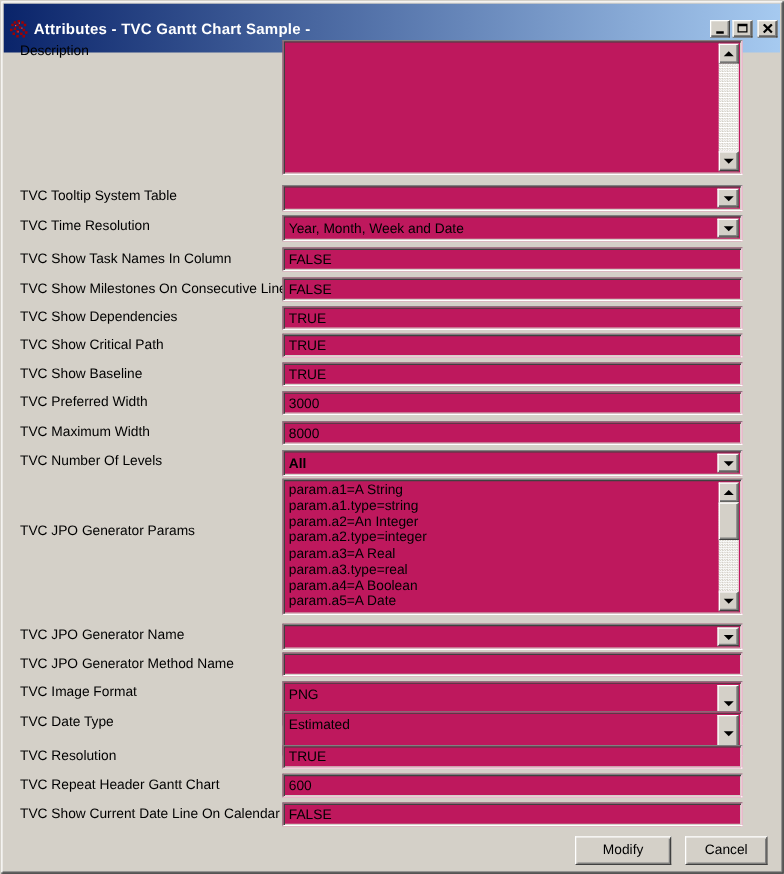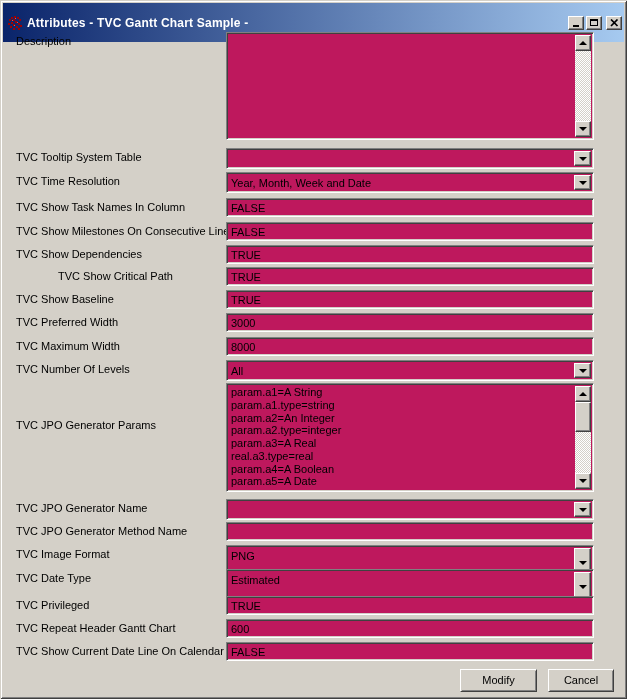--- a/index.html
+++ b/index.html
@@ -175,52 +175,52 @@
         <span class="val">FALSE</span>
       </div>
       <div class="field-label" style="top: 225px;">TVC Show Milestones On Consecutive Lines</div>
       <div class="sunken tinput" style="top: 222px; height: 19px;">
         <span class="val">FALSE</span>
       </div>
       <div class="field-label" style="top: 248px;">TVC Show Dependencies</div>
       <div class="sunken tinput" style="top: 245px; height: 19px;">
         <span class="val">TRUE</span>
       </div>
-      <div class="field-label" style="top: 270px; margin-left: 42px;">TVC Show Critical Path</div>
+      <div class="field-label" style="top: 270px;">TVC Show Critical Path</div>
       <div class="sunken tinput" style="top: 267px; height: 19px;">
         <span class="val">TRUE</span>
       </div>
       <div class="field-label" style="top: 293px;">TVC Show Baseline</div>
       <div class="sunken tinput" style="top: 290px; height: 19px;">
         <span class="val">TRUE</span>
       </div>
       <div class="field-label" style="top: 316px;">TVC Preferred Width</div>
       <div class="sunken tinput" style="top: 313px; height: 19px; padding-left: 30px;">
         <span class="val">3000</span>
       </div>
       <div class="field-label" style="top: 340px;">TVC Maximum Width</div>
       <div class="sunken tinput" style="top: 337px; height: 19px;">
         <span class="val">8000</span>
       </div>
       <div class="field-label" style="top: 363px;">TVC Number Of Levels</div>
-      <div class="sunken combo" style="top: 360px; height: 21px;">
+      <div class="sunken combo" style="top: 360px; height: 21px; font-weight: bold;">
         <span class="val">All</span>
         <span class="combo-btn">
           <span class="tri-down"></span>
         </span>
       </div>
       <div class="field-label" style="top: 386px; margin-top: 33px;">TVC JPO Generator Params</div>
       <div class="sunken tarea" style="top: 383px; height: 109px;">
         <div class="lines">
           <div>param.a1=A String</div>
           <div>param.a1.type=string</div>
           <div>param.a2=An Integer</div>
           <div>param.a2.type=integer</div>
           <div>param.a3=A Real</div>
-          <div>real.a3.type=real</div>
+          <div>param.a3.type=real</div>
           <div>param.a4=A Boolean</div>
           <div>param.a5=A Date</div>
         </div>
         <div class="vscroll">
           <div class="sb-btn up">
             <span class="tri-up"></span>
           </div>
           <div class="sb-track"></div>
           <div class="sb-thumb"></div>
           <div class="sb-btn down">
@@ -246,21 +246,21 @@
           <span class="tri-down"></span>
         </span>
       </div>
       <div class="field-label" style="top: 572px;">TVC Date Type</div>
       <div class="sunken combo" style="top: 569px; height: 36px;">
         <span class="val">Estimated</span>
         <span class="combo-btn">
           <span class="tri-down"></span>
         </span>
       </div>
-      <div class="field-label" style="top: 599px;">TVC Privileged</div>
+      <div class="field-label" style="top: 599px;">TVC Resolution</div>
       <div class="sunken tinput" style="top: 596px; height: 19px;">
         <span class="val">TRUE</span>
       </div>
       <div class="field-label" style="top: 622px;">TVC Repeat Header Gantt Chart</div>
       <div class="sunken tinput" style="top: 619px; height: 19px;">
         <span class="val">600</span>
       </div>
       <div class="field-label" style="top: 645px;">TVC Show Current Date Line On Calendar</div>
       <div class="sunken tinput" style="top: 642px; height: 19px;">
         <span class="val">FALSE</span>

